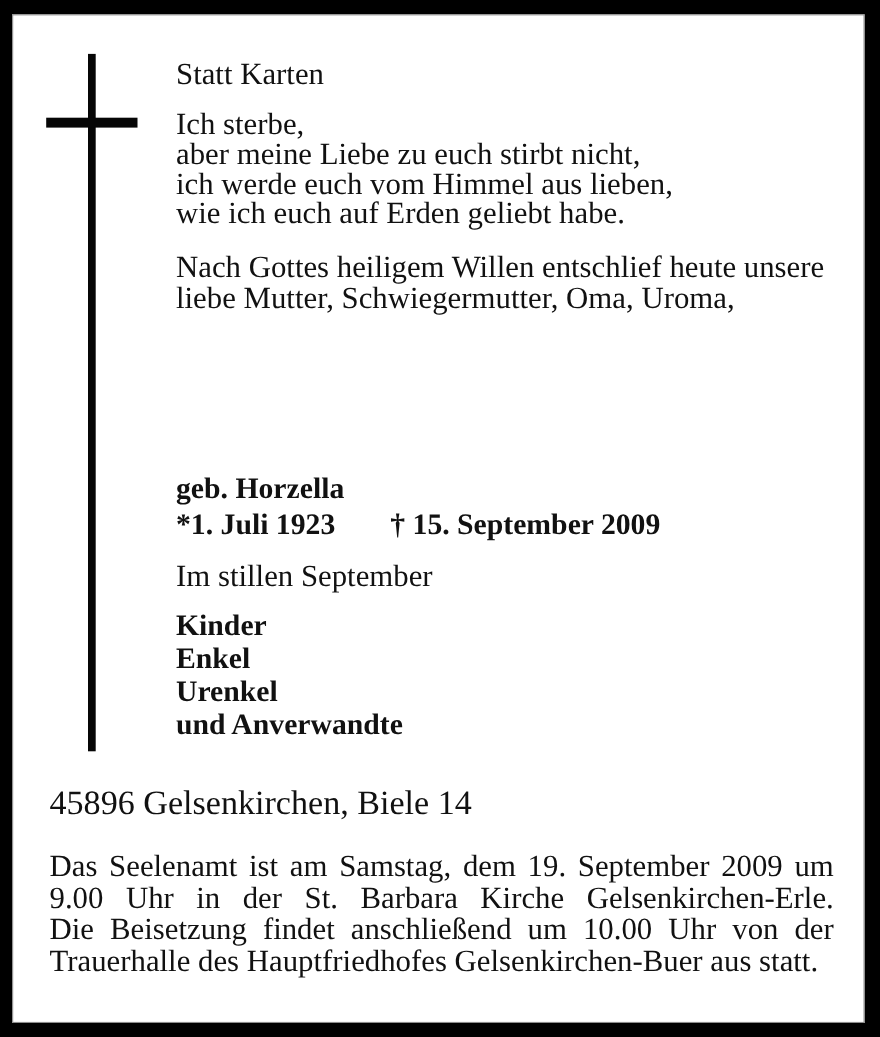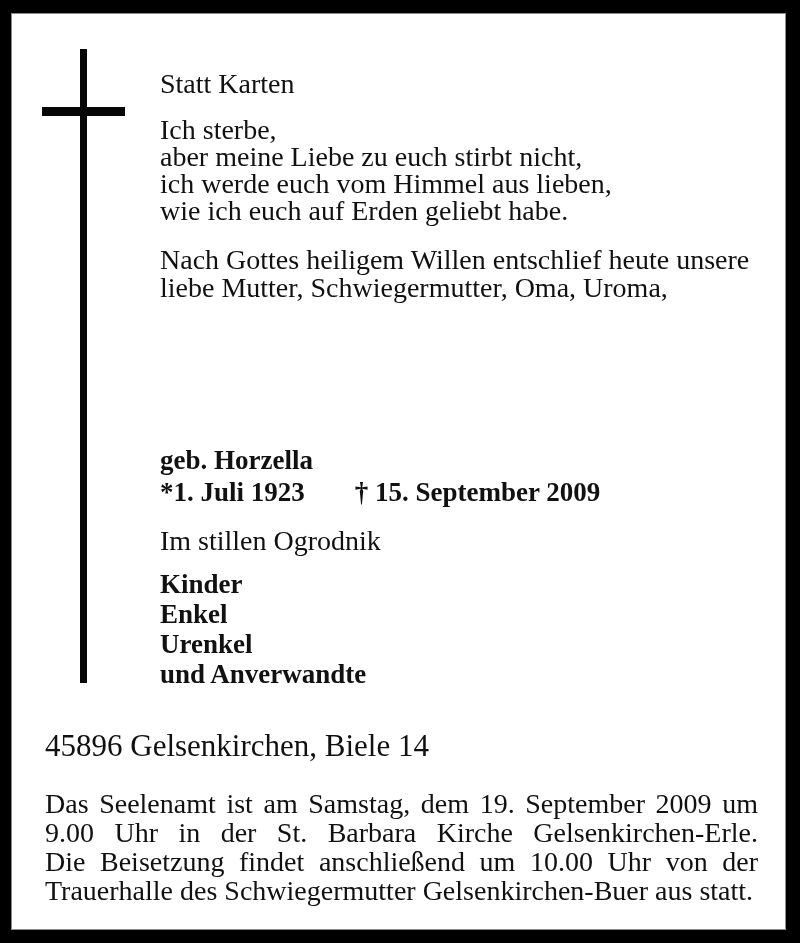--- a/index.html
+++ b/index.html
@@ -33,21 +33,21 @@
     background: #060606;
   }
   .cross-h {
     position: absolute;
     left: 30px;
     top: 93px;
     width: 83px;
     height: 9px;
     background: #060606;
   }
-  .abs { position: absolute; margin-top: 16px; }
+  .abs { position: absolute; }
   .preface {
     left: 148px;
     top: 40px;
     font-size: 28px;
     line-height: 28px;
     white-space: nowrap;
   }
   .poem {
     left: 148px;
     top: 86px;
@@ -152,32 +152,32 @@
     </div>
 
 
     <div class="abs maiden">geb. Horzella</div>
 
     <div class="abs dates">
       <span>*1. Juli 1923</span>
       <span>† 15. September 2009</span>
     </div>
 
-    <div class="abs condolence">Im stillen Ogrodnik</div>
+    <div class="abs condolence">Im stillen September</div>
 
     <div class="abs mourners">
       <div>Kinder</div>
       <div>Enkel</div>
       <div>Urenkel</div>
       <div>und Anverwandte</div>
     </div>
 
     <div class="abs address">45896 Gelsenkirchen, Biele 14</div>
 
     <div class="abs service">
       <div class="jline">Das Seelenamt ist am Samstag, dem 19. September 2009 um</div>
       <div class="jline">9.00 Uhr in der St. Barbara Kirche Gelsenkirchen-Erle.</div>
       <div class="jline">Die Beisetzung findet anschließend um 10.00 Uhr von der</div>
-      <div class="lastline">Trauerhalle des Schwiegermutter Gelsenkirchen-Buer aus statt.</div>
+      <div class="lastline">Trauerhalle des Hauptfriedhofes Gelsenkirchen-Buer aus statt.</div>
     </div>
 
   </div>
 </div>
 
 </body></html>

